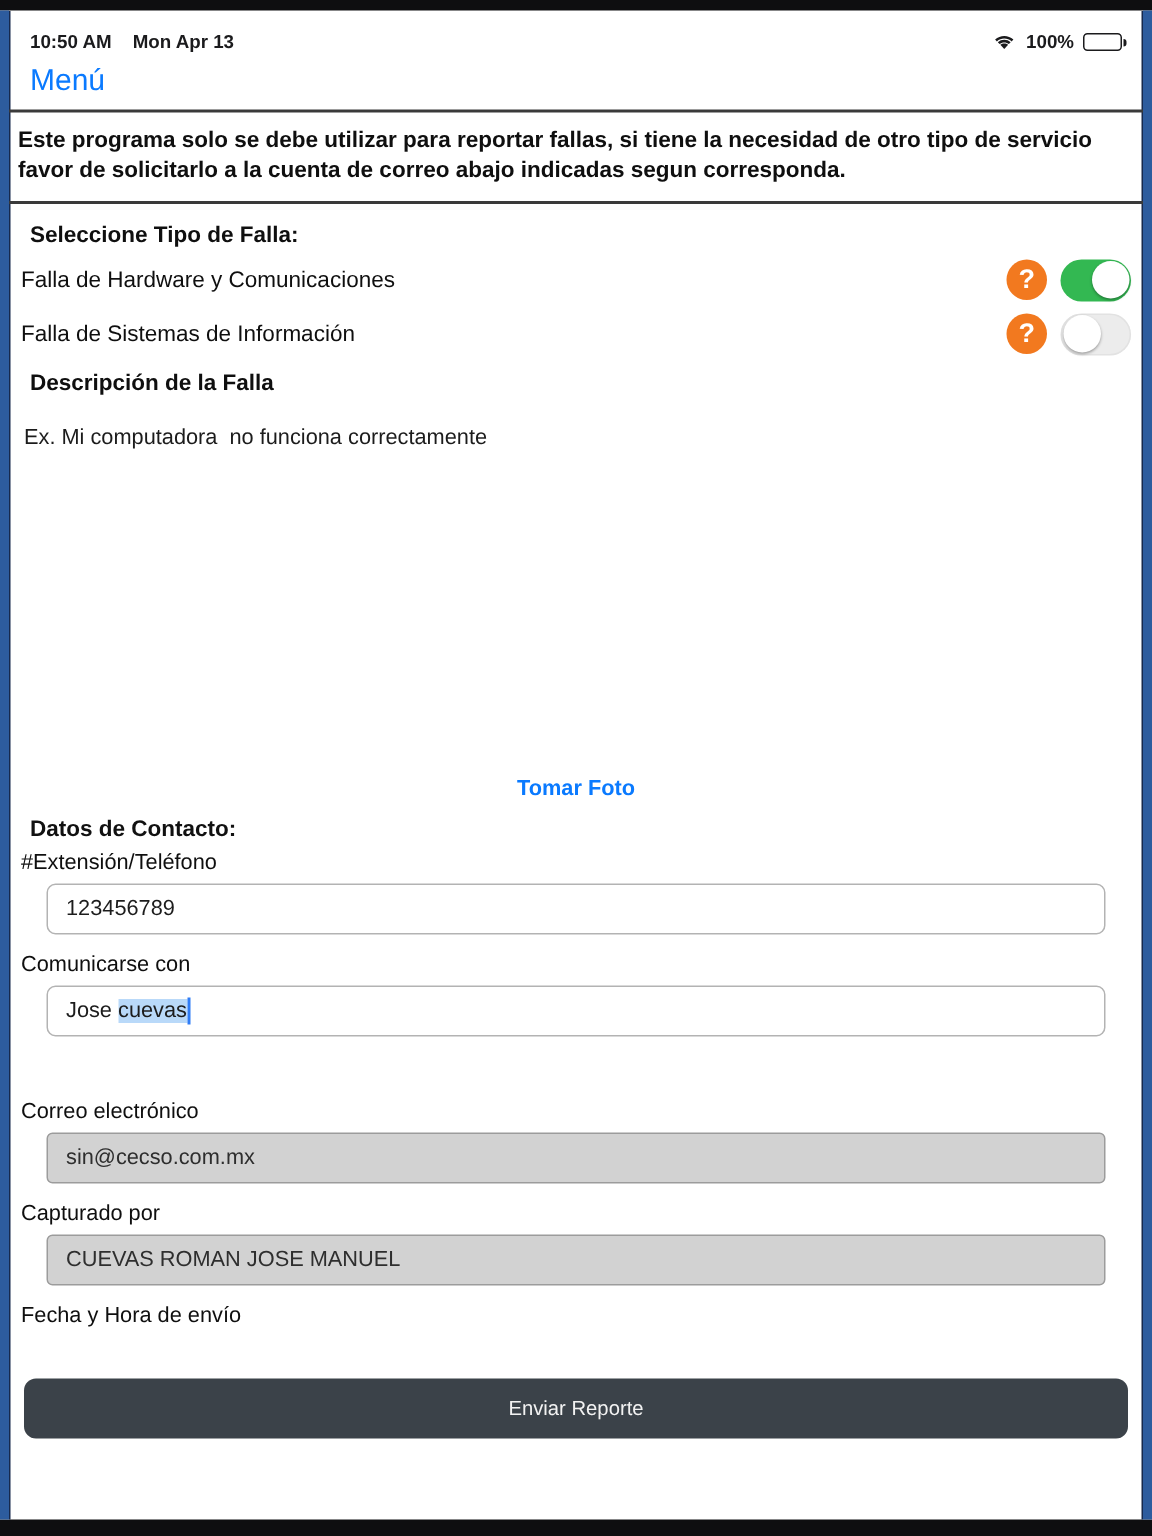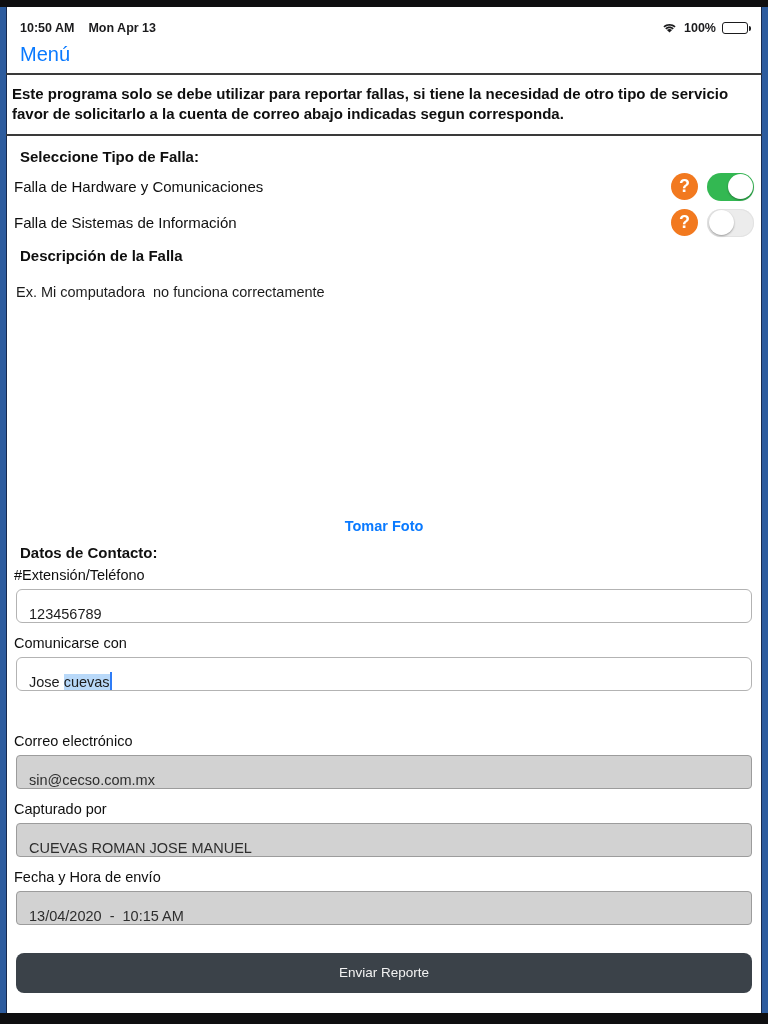--- a/index.html
+++ b/index.html
@@ -104,23 +104,23 @@
   }
   .take-photo {
     text-align: center;
     color: #0a7aff; font-size: 14.5px; font-weight: 600;
     margin: 2px 0 10px 0; cursor: pointer;
   }
   
   .contact-heading { margin: 0 0 2px 14px; font-size: 15px; font-weight: 700; }
   .field-label { margin: 4px 0 6px 8px; font-size: 14.5px; color: #0f0f0f; }
   .field {
-    margin: 0 10px; height: 34px;
-    display: flex; align-items: flex-end;
-    padding: 0 12px;
+    margin: 0 25px; height: 34px;
+    display: flex; align-items: center;
+    padding: 12px 12px;
     font-size: 14.5px; color: #1c1c1c;
     border-radius: 6px;
   }
   .field.editable { background: #fff; border: 1px solid #b3b3b3; }
   .field.readonly { background: #d2d2d2; border: 1px solid #9c9c9c; border-radius: 4px; color: #2e2e2e; }
   .sel { background: #b9d9f9; }
   .caret {
     display: inline-block; width: 2px; height: 18px;
     background: #2f7cf6; vertical-align: text-bottom; margin-left: 0;
   }
@@ -213,20 +213,17 @@
     <div class="field readonly">
       <span>sin@cecso.com.mx</span>
     </div>
 
     <div class="field-label" style="margin-top:12px">Capturado por</div>
     <div class="field readonly">
       <span>CUEVAS ROMAN JOSE MANUEL</span>
     </div>
 
     <div class="field-label" style="margin-top:12px">Fecha y Hora de envío</div>
-    <div class="field readonly">
-      <span style="white-space:pre">13/04/2020  -  10:15 AM</span>
-    </div>
 
     <button class="submit-btn">Enviar Reporte</button>
 
   </div>
 </div>
 
 </body></html>

